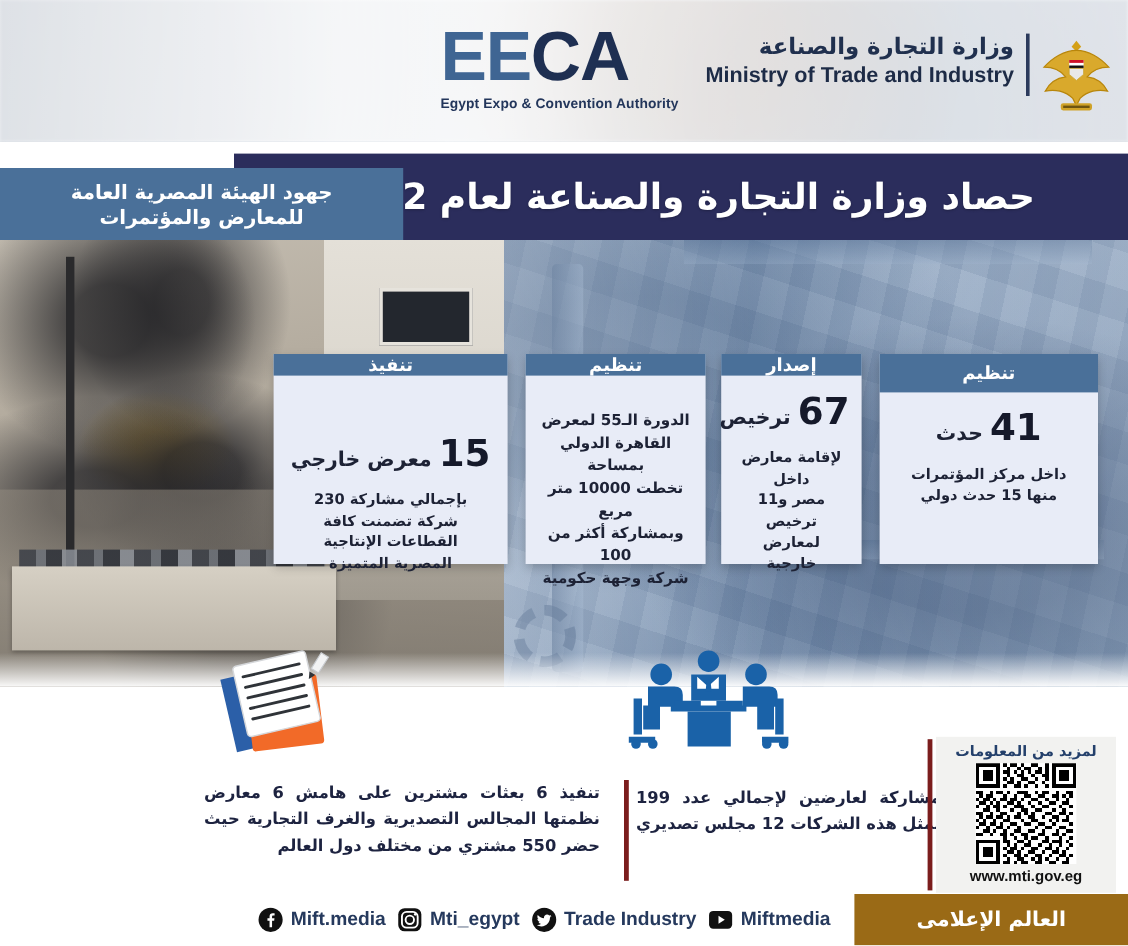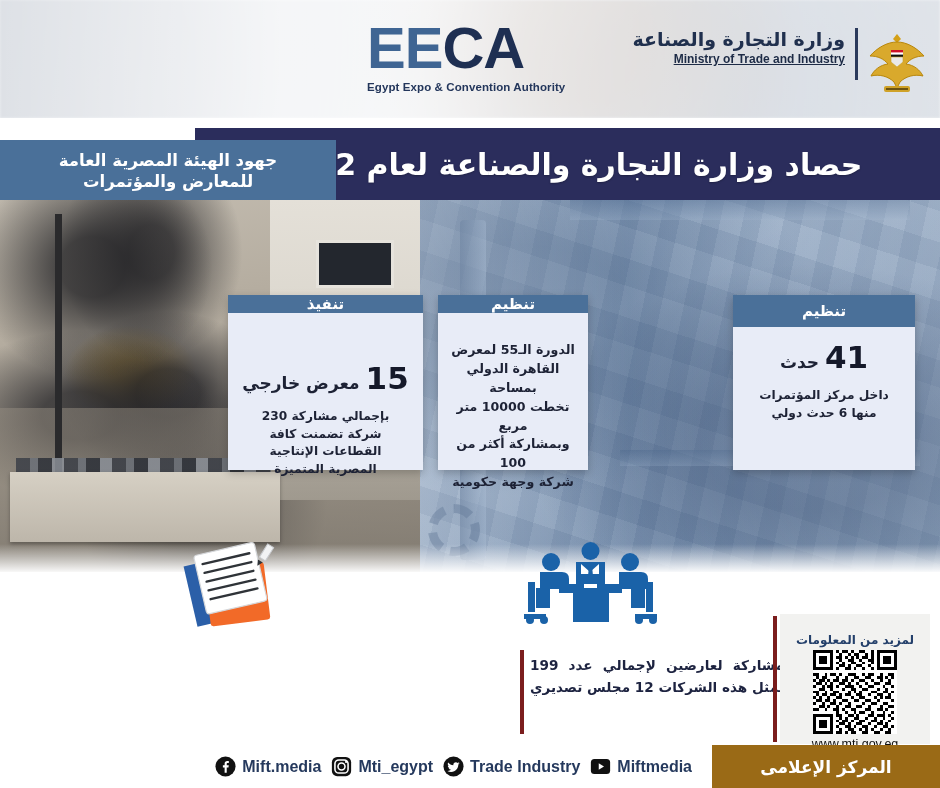--- a/index.html
+++ b/index.html
@@ -47,22 +47,22 @@
   .eeca-word .e1 { color:#3f6593; }
   .eeca-word .e2 { color:#3f6593; }
   .eeca-word .c  { color:#1e2f52; }
   .eeca-word .a  { color:#1e2f52; }
   .eeca-sub { margin-top:4px; font-size:11.5px; font-weight:bold; color:#23365b; letter-spacing:.1px;
               font-family:"Liberation Sans",sans-serif; white-space:nowrap; }
 
   
   .ministry { position:absolute; right:95px; top:28px; text-align:right; direction:rtl; }
   .ministry-ar { font-size:19px; font-weight:bold; color:#20304e; letter-spacing:1px; white-space:nowrap; }
-  .ministry-en { font-size:12px; font-weight:bold; color:#1d2b46; direction:ltr; text-align:right;
-                 font-family:"Liberation Sans",sans-serif; white-space:nowrap; margin-top:2px;text-decoration:underline; }
+  .ministry-en { font-size:18px; font-weight:bold; color:#1d2b46; direction:ltr; text-align:right;
+                 font-family:"Liberation Sans",sans-serif; white-space:nowrap; margin-top:2px; }
   .ministry-rule { position:absolute; right:82px; top:28px; width:3px; height:52px; background:#2b3a5c; }
 
   
   .emblem { position:absolute; right:10px; top:26px; width:66px; height:70px; }
 
   
   .titleband {
     position:absolute; left:195px; top:128px; width:745px; height:72px;
     background:#2b2d5c;
   }
@@ -150,26 +150,26 @@
   
   .bottomrow { position:absolute; left:0; top:636px; width:940px; height:105px; }
   .txt-block { position:absolute; font-size:13.6px; font-weight:bold; color:#1d2340; line-height:1.62; }
   #txt-right { right:10px; top:18px; width:400px; text-align:justify; text-align-last:left; }
   #txt-left  { right:440px; top:14px; width:330px; text-align:justify; }
   .vdivider { position:absolute; right:416px; top:14px; width:4px; height:84px; background:#7b1d1d; }
 
   
   .qr-panel {
     position:absolute; right:10px; top:-22px; width:150px; height:130px;
-    background:#f2f2f0; padding:19px 8px 6px; text-align:center;
+    background:#f2f2f0; padding:5px 8px 6px; text-align:center;
   }
   .qr-divider { position:absolute; right:163px; top:-20px; width:4px; height:126px; background:#7b1d1d; }
   .qr-title { font-size:12px; font-weight:bold; color:#24406b; letter-spacing:-.2px; margin-bottom:3px; }
   .qr-box { width:84px; height:84px; margin:0 auto; background:#fff; position:relative; }
-  .qr-url { font-size:12.5px; font-weight:normal; color:#111; direction:ltr; margin-top:3px;
+  .qr-url { font-size:12.5px; font-weight:bold; color:#111; direction:ltr; margin-top:3px;
             font-family:"Liberation Sans",sans-serif; }
 
   
   .footer { position:absolute; left:0; top:745px; width:940px; height:43px; background:#fff; }
   .footer-badge {
     position:absolute; right:0; top:0; width:228px; height:43px; background:#9a6a16;
     display:flex; align-items:center; justify-content:center;
     color:#fff; font-weight:bold; font-size:17px;
   }
   .social-row {
@@ -246,24 +246,37 @@
   <div class="cards">
 
     <div class="card" id="card-41">
       <div class="card-head">تنظيم</div>
       <div class="card-body">
         <div class="card-big">
           <span class="num">41</span>
           <span>حدث</span>
         </div>
         <div class="card-desc" style="white-space:pre-line;">داخل مركز المؤتمرات
-منها 6 حدث دولي</div>
-      </div>
-    </div>
-
+منها 15 حدث دولي</div>
+      </div>
+    </div>
+
+    <div class="card" id="card-67">
+      <div class="card-head">إصدار</div>
+      <div class="card-body">
+        <div class="card-big">
+          <span class="num">67</span>
+          <span>ترخيص</span>
+        </div>
+        <div class="card-desc" style="white-space:pre-line;">لإقامة معارض داخل
+مصر و11 ترخيص
+لمعارض
+خارجية</div>
+      </div>
+    </div>
 
     <div class="card" id="card-55">
       <div class="card-head">تنظيم</div>
       <div class="card-body">
         <div class="card-only" style="white-space:pre-line;">الدورة الـ55 لمعرض
 القاهرة الدولي بمساحة
 تخطت 10000 متر مربع
 وبمشاركة أكثر من 100
 شركة وجهة حكومية</div>
       </div>
@@ -325,20 +338,21 @@
       <circle cx="121" cy="80" r="4"></circle>
       <circle cx="135" cy="80" r="4"></circle>
       <path d="M41 48 h63 v5 h-63 z"></path>
       <path d="M55 53 h36 v29 h-36 z"></path>
     </g>
   </svg>
 
   <div class="bottomrow">
     <div class="txt-block" id="txt-right">استصدار 900 قرار مشاركة لعارضين لإجمالي عدد 199 معرض دولي، وتمثل هذه الشركات 12 مجلس تصديري</div>
     <div class="vdivider"></div>
+    <div class="txt-block" id="txt-left">تنفيذ 6 بعثات مشترين على هامش 6 معارض نظمتها المجالس التصديرية والغرف التجارية حيث حضر 550 مشتري من مختلف دول العالم</div>
 
     <div class="qr-divider"></div>
     <div class="qr-panel">
       <div class="qr-title">لمزيد من المعلومات</div>
       <div class="qr-box">
         <svg viewBox="0 0 29 29" width="84" height="84" shape-rendering="crispEdges">
           <rect width="29" height="29" fill="#fff"></rect>
           <g fill="#000">
             <rect x="0" y="0" width="7" height="7"></rect>
               <rect x="1" y="1" width="5" height="5" fill="#fff"></rect>
@@ -549,21 +563,21 @@
               <rect x="21" y="28" width="2" height="1"></rect>
               <rect x="25" y="28" width="2" height="1"></rect>
           </g>
         </svg>
       </div>
       <div class="qr-url">www.mti.gov.eg</div>
     </div>
   </div>
 
   <div class="footer">
-    <div class="footer-badge">المركز الإعلامى</div>
+    <div class="footer-badge">العالم الإعلامى</div>
 
     <div class="social-row">
 
       <div class="social-item">
         <svg class="si" viewBox="0 0 24 24">
           <circle cx="12" cy="12" r="11.5" fill="#111"></circle>
           <path d="M13.4 19v-6h2l.3-2.4h-2.3V9.1c0-.7.2-1.1 1.2-1.1h1.2V5.8c-.2 0-.9-.1-1.8-.1-1.8 0-3 1.1-3 3.1v1.8H9v2.4h2V19z" fill="#fff"></path>
         </svg>
         <span class="social-label">Mift.media</span>
       </div>

